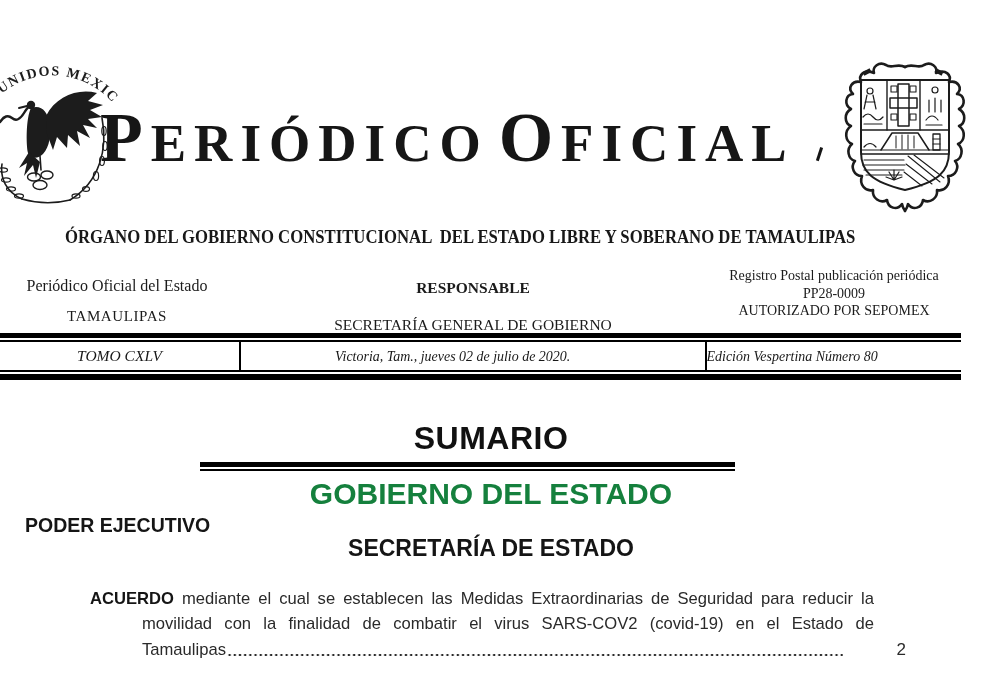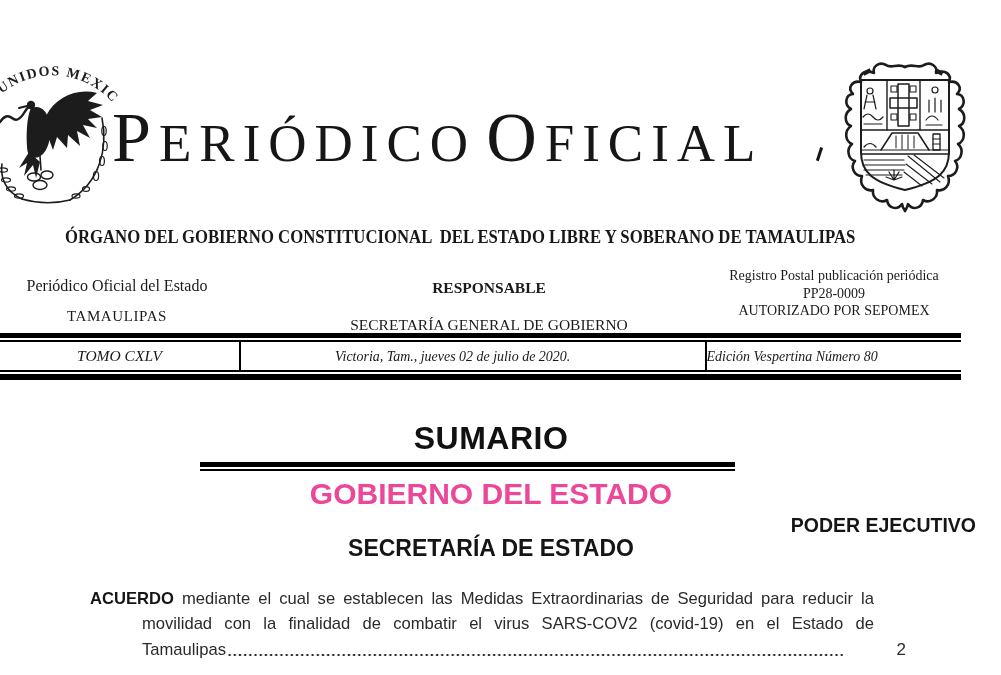--- a/index.html
+++ b/index.html
@@ -6,37 +6,37 @@
   .page{
     position:relative; width:1001px; height:675px; background:#ffffff;
     overflow:hidden; font-family:"Liberation Serif","DejaVu Serif",serif; color:#1b1b1b;
   }
   .abs{position:absolute;}
 
   
   .seal-left{left:-2px; top:56px;}
   .seal-right{left:836px; top:54px;}
   .masthead-title{
-    left:112px; top:103px; width:720px; line-height:70px; white-space:nowrap;
-    font-weight:normal; color:#161616; letter-spacing:8px;
+    left:100px; top:103px; width:720px; line-height:70px; white-space:nowrap;
+    font-weight:bold; color:#161616; letter-spacing:8px;
   }
   .masthead-title .big{font-size:70px;}
   .masthead-title .small{font-size:53px;}
   .masthead-title .wordgap{display:inline-block; width:10px;}
   .organo{
     left:0; top:226px; width:920px; text-align:center;
     font-weight:bold; font-size:19px; white-space:pre; color:#181818;
   }
   .organo .cond{display:inline-block; transform:scaleX(0.88); transform-origin:center;}
 
   
   .info-col{text-align:center;}
   .info-left{left:6px; top:277px; width:222px; font-size:16px;}
   .info-left .l2{margin-top:13px; font-size:15px; letter-spacing:0.6px;}
-  .info-center{left:256px; top:279px; width:466px; font-size:15.5px;}
+  .info-center{left:240px; top:279px; width:466px; font-size:15.5px;}
   .info-center .l1{font-weight:bold;}
   .info-center .l2{margin-top:19px;}
   .info-right{left:700px; top:267px; width:268px; font-size:14px; line-height:17.5px;}
 
   
   .rule{left:0; width:961px; background:#000;}
   .r1a{top:333px; height:5px;}
   .r1b{top:340px; height:2px;}
   .r2a{top:370px; height:2px;}
   .r2b{top:374px; height:6px;}
@@ -47,22 +47,22 @@
   .ed-cell .cond{display:inline-block; transform:scaleX(0.9); transform-origin:center;}
   .vdiv{top:342px; width:2px; height:28px; background:#000;}
   .vd1{left:239px;}
   .vd2{left:705px;}
 
   
   .sans{font-family:"Liberation Sans","DejaVu Sans",sans-serif;padding-left:25px;}
   .sumario{left:0; top:420px; width:932px; text-align:center; font-weight:bold; font-size:32px; color:#111; letter-spacing:0.5px;}
   .srule-thick{left:200px; top:462px; width:535px; height:5px; background:#000;}
   .srule-thin{left:200px; top:469px; width:535px; height:2px; background:#000;}
-  .gov{left:0; top:477px; width:932px; text-align:center; font-weight:bold; font-size:30px; color:#ec4899;}
-  .poder{left:0; top:514px; width:932px; text-align:right; font-weight:bold; font-size:19.5px; color:#151515;margin-left:19px;}
+  .gov{left:0; top:477px; width:932px; text-align:center; font-weight:bold; font-size:30px; color:#15803d;}
+  .poder{left:0; top:514px; width:932px; text-align:left; font-weight:bold; font-size:19.5px; color:#151515;}
   .secretaria{left:0; top:535px; width:932px; text-align:center; font-weight:bold; font-size:23px; color:#151515;}
 
   
   .toc{left:65px; top:586px; width:816px; font-size:16.6px; line-height:25.4px; color:#2a2a2a;}
   .toc-l1{text-align:justify; text-align-last:justify; padding-right:32px;}
   .toc-l1 b{color:#151515;}
   .toc-l2{text-align:justify; text-align-last:justify; padding-left:52px; padding-right:32px;}
   .toc-l3{display:flex; align-items:baseline; padding-left:52px;}
   .dots{
     flex:1; align-self:stretch; margin-left:1px; margin-right:54px;

